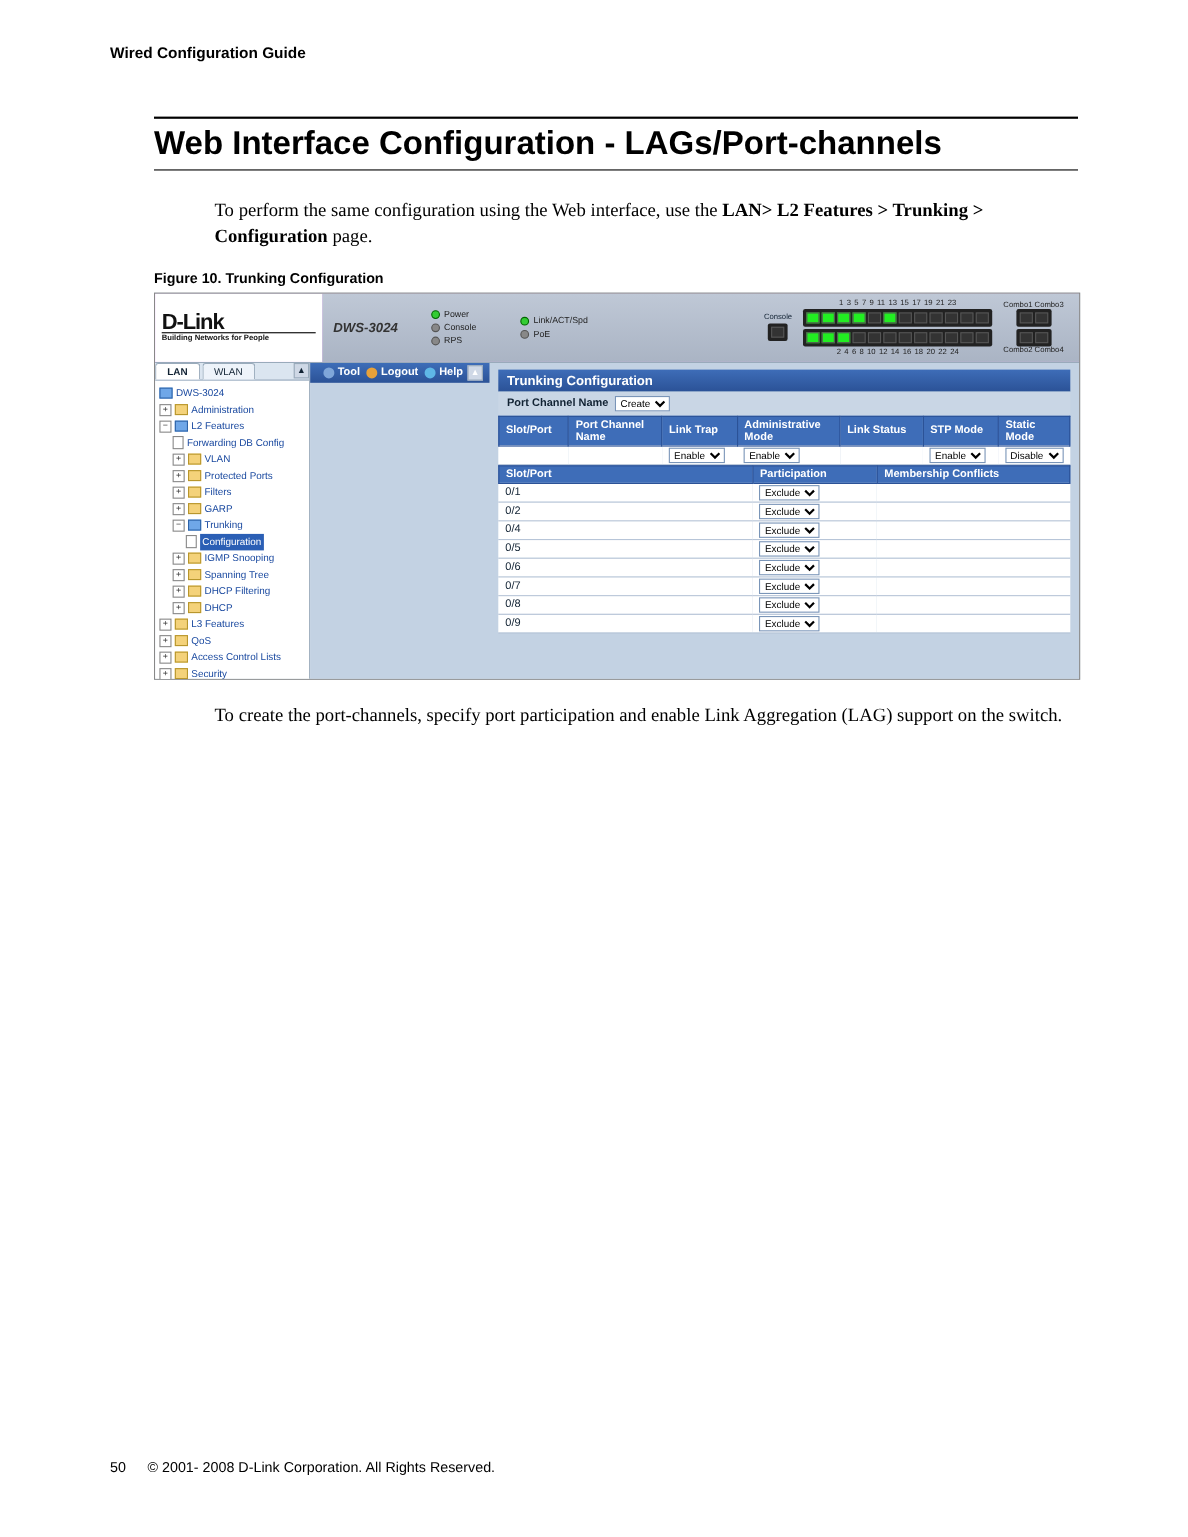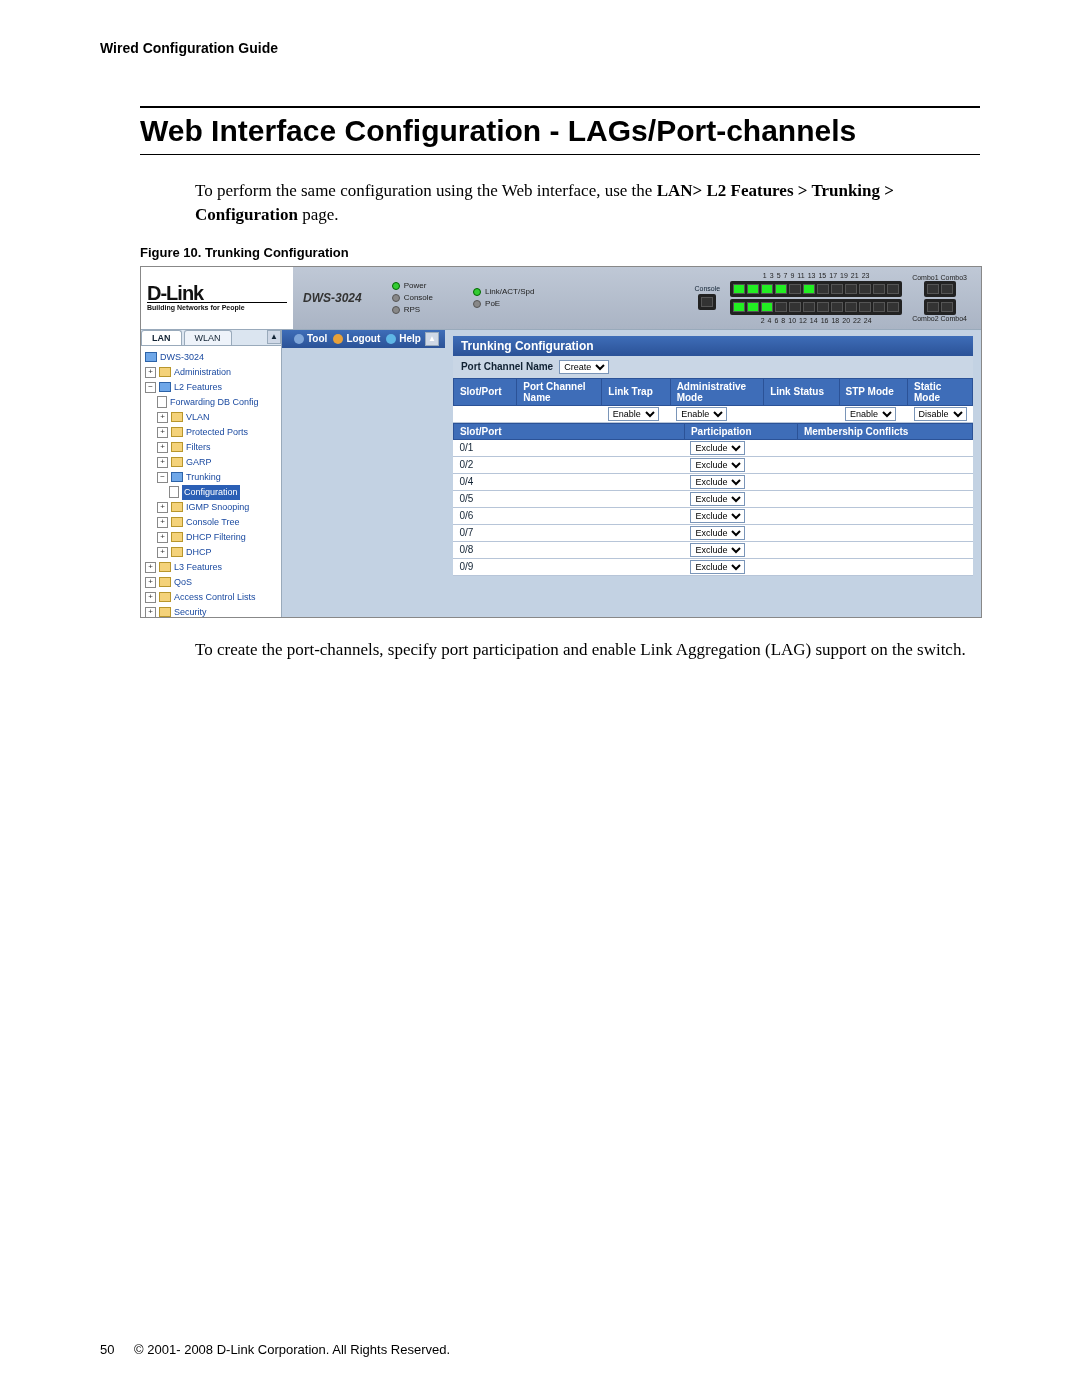--- a/index.html
+++ b/index.html
@@ -186,21 +186,21 @@
   .grid th {
     background:#3e6db8; color:#fff; font-weight:bold; text-align:left;
     padding:2px 6px; border:1px solid #2b5297;
   }
   .grid td {
     background:#ffffff; padding:1px 6px; border-bottom:1px solid #b7c5d8;
   }
   .grid tr.header2 th { background:#3e6db8; }
 
   .footer-text {
-    position:absolute; bottom:40px; left:100px;
+    position:absolute; bottom:56px; left:100px;
     font-family: Arial, Helvetica, sans-serif;
     font-size:13px;
   }
   .footer-text .pn { margin-right:16px; }
 </style>
 </head>
 <body>
 
 <div class="page">
   <div class="running-header">Wired Configuration Guide</div>
@@ -384,21 +384,21 @@
               <span class="sel">Configuration</span>
             </div>
           <div class="node ind1">
               <span class="pm">+</span>
               <span class="folder"></span>
               <span>IGMP Snooping</span>
             </div>
           <div class="node ind1">
               <span class="pm">+</span>
               <span class="folder"></span>
-              <span>Console Tree</span>
+              <span>Spanning Tree</span>
             </div>
           <div class="node ind1">
               <span class="pm">+</span>
               <span class="folder"></span>
               <span>DHCP Filtering</span>
             </div>
           <div class="node ind1">
               <span class="pm">+</span>
               <span class="folder"></span>
               <span>DHCP</span>

